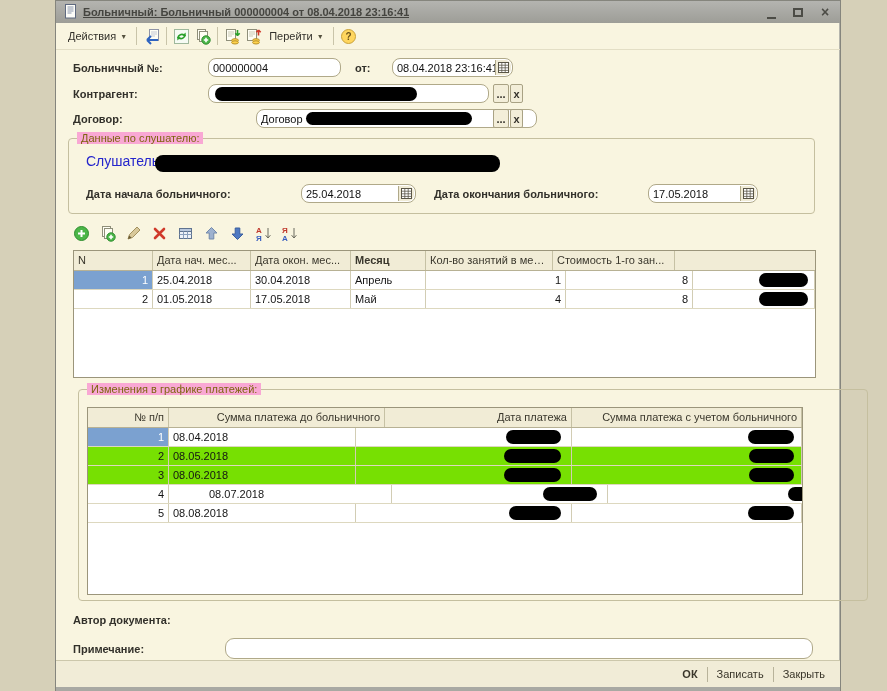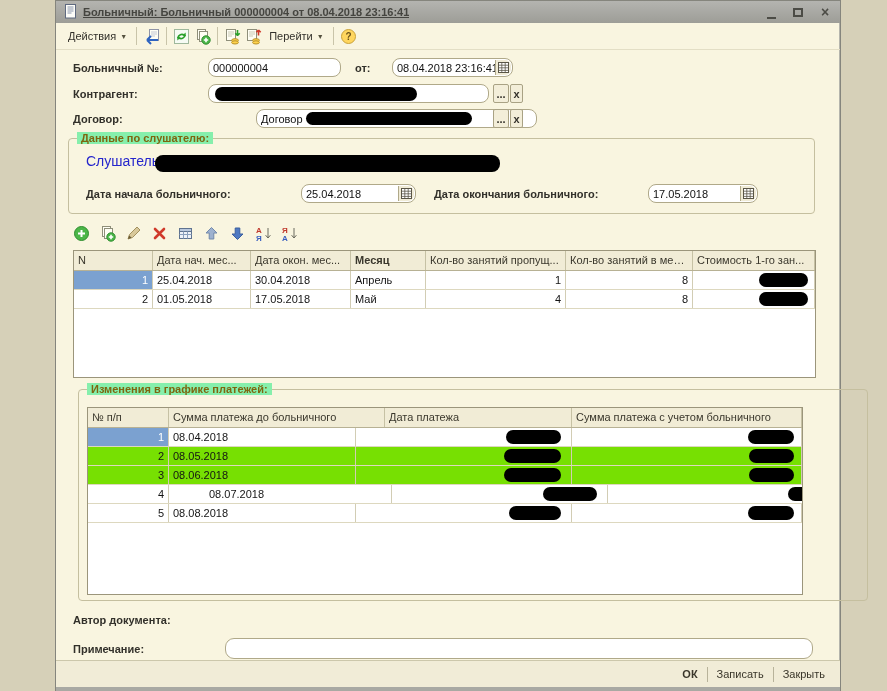--- a/index.html
+++ b/index.html
@@ -59,21 +59,21 @@
     position:absolute; height:19px; background:#f3eed9;
     border:1px solid #a9a284; border-radius:2px;
     display:flex; align-items:center; justify-content:center;
     color:#33302a; font-weight:bold;
   }
   .blob { background:#000; border-radius:8px; }
   
   .group { position:absolute; border:1px solid #c5bf9f; border-radius:4px; }
   .group-label {
     position:absolute; top:-7px; left:8px; padding:0 4px;
-    background:#86efac; font-weight:bold; color:#7d6510; white-space:nowrap;
+    background:#f9a8d4; font-weight:normal; color:#7d6510; white-space:nowrap;
   }
   .listener-label { position:absolute; font-size:14px; color:#2525cc; white-space:nowrap; }
   
   .tbl-toolbar { position:absolute; display:flex; gap:9px; align-items:center; }
   .tbl-toolbar .tb-icon { width:17px; height:17px; }
   
   .tbl { position:absolute; background:#fff; border:1px solid #9b957b; overflow:hidden; }
   .thr { display:flex; height:20px; background:#f1ecd6; border-bottom:1px solid #b7b194; }
   .th {
     border-right:1px solid #c6c1a4; padding:3px 4px;
@@ -306,21 +306,20 @@
         </svg>
     </div>
   </div>
 
   <div class="tbl" style="left:17px; top:249px; width:743px; height:128px;">
       <div class="thr">
         <div class="th" style="width: 79px;">N</div>
         <div class="th" style="width: 98px;">Дата нач. мес...</div>
         <div class="th" style="width: 100px;">Дата окон. мес...</div>
         <div class="th" style="width: 75px; font-weight: bold;">Месяц</div>
-        <div class="th" style="width: 140px;">Кол-во занятий пропущ...</div>
         <div class="th" style="width: 127px;">Кол-во занятий в мес...</div>
         <div class="th" style="width: 122px;">Стоимость 1-го зан...</div>
       </div>
       <div class="tr">
         <div class="td num sel" style="width: 79px;">1</div>
         <div class="td" style="width: 98px;">25.04.2018</div>
         <div class="td" style="width: 100px;">30.04.2018</div>
         <div class="td" style="width: 75px;">Апрель</div>
         <div class="td num" style="width: 140px;">1</div>
         <div class="td num" style="width: 127px;">8</div>
@@ -334,21 +333,21 @@
         <div class="td" style="width: 100px;">17.05.2018</div>
         <div class="td" style="width: 75px;">Май</div>
         <div class="td num" style="width: 140px;">4</div>
         <div class="td num" style="width: 127px;">8</div>
         <div class="td" style="width: 122px;">
           <span class="blob" style="width: 49px; height: 14px; margin-left: auto; margin-right: 2px;"></span>
         </div>
       </div>
     </div>
 
-  <div class="group" style="left:22px; top:388px; width:790px; height:212px;">
+  <div class="group" style="left:22px; top:388px; width:790px; height:212px;text-align:right;">
     <div class="group-label">Изменения в графике платежей:</div>
     <div class="tbl" style="left:8px; top:17px; width:716px; height:188px;">
         <div class="thr">
           <div class="th" style="width: 81px;">№ п/п</div>
           <div class="th" style="width: 216px;">Сумма платежа до больничного</div>
           <div class="th" style="width: 187px;">Дата платежа</div>
           <div class="th" style="width: 230px;">Сумма платежа с учетом больничного</div>
         </div>
         <div class="tr">
           <div class="td num sel" style="width: 81px;">1</div>

